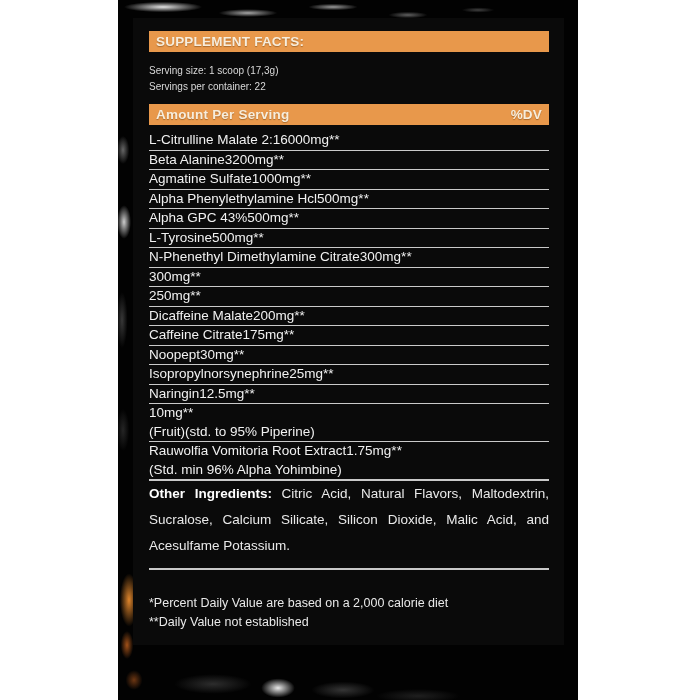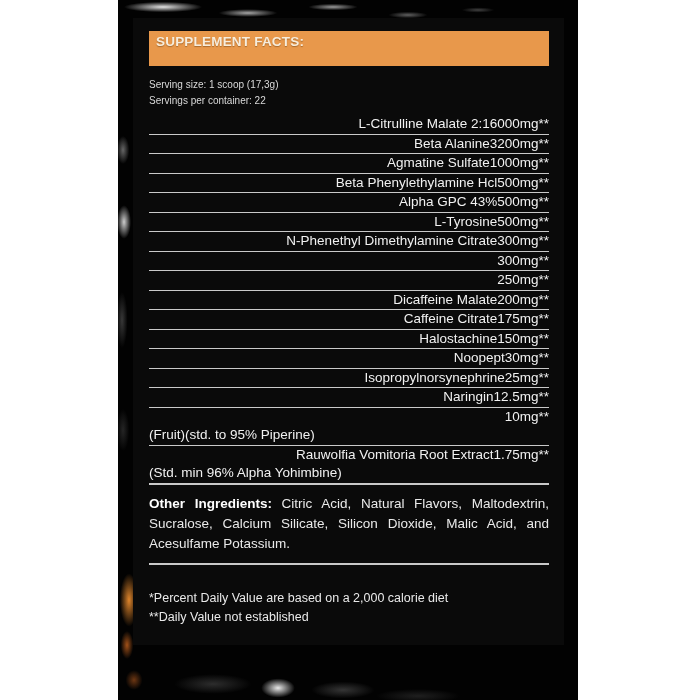--- a/index.html
+++ b/index.html
@@ -47,59 +47,62 @@
     padding: 13px 15px 0 16px;
     background: var(--panel-bg, #0a0a0a);
     color: var(--text-light, #f1f1f1);
   }
 
   .bar {
     background: var(--accent-orange, #e8984b);
     color: var(--bar-text, #f7eddc);
     font-weight: bold;
     font-size: 13.5px;
-    height: 35px; line-height: 21px;
+    height: 21px; line-height: 21px;
     padding: 0 7px;
     letter-spacing: .2px;
     text-shadow: 0 1px 1px rgba(90,50,10,.45);
   }
   .bar.head { margin-bottom: 11px; }
   .bar.thead { margin-top: 9px; display: flex; justify-content: space-between; }
 
   .serving { font-size: 10px; line-height: 16px; color: #d9d9d9; }
 
   .table { margin-top: 6px; }
   .row { border-bottom: 1px solid var(--separator, #c9c9c9); font-size: 13.5px; }
   .row:last-child { border-bottom-width: 2px; }
-  .row-line { display: flex; justify-content: flex-end; height: 18.5px; line-height: 18.5px; white-space: nowrap; }
+  .row-line { display: flex; justify-content: flex-start; height: 18.5px; line-height: 18.5px; white-space: nowrap; }
   .row-line2 { height: 18.5px; line-height: 18.5px; white-space: nowrap; }
 
   .other {
-    margin-top: 9px;
-    font-size: 13.5px; line-height: 20px;
+    font-size: 13.5px; line-height: 26px;
     text-align: justify;
     padding-bottom: 9px;
     border-bottom: 2px solid var(--separator, #c9c9c9);
     color: #e9e9e9;
   }
   .other b { color: #ffffff; }
 
   .footnotes { margin-top: 24px; font-size: 12.5px; line-height: 19px; color: #e9e9e9; }
 </style>
 </head>
 <body>
 
 <div class="photo"></div>
 
 <div class="panel">
   <div class="bar head">SUPPLEMENT FACTS:</div>
 
   <div class="serving">Serving size: 1 scoop (17,3g)</div>
   <div class="serving">Servings per container: 22</div>
 
+  <div class="bar thead">
+    <span>Amount Per Serving</span>
+    <span>%DV</span>
+  </div>
 
   <div class="table" id="rows">
   <div class="row">
     <div class="row-line">
       <span class="row-name">L-Citrulline Malate 2:1</span>
       <span class="row-amount">6000mg**</span>
     </div>
 
   </div>
 
@@ -114,21 +117,21 @@
   <div class="row">
     <div class="row-line">
       <span class="row-name">Agmatine Sulfate</span>
       <span class="row-amount">1000mg**</span>
     </div>
 
   </div>
 
   <div class="row">
     <div class="row-line">
-      <span class="row-name">Beta Phenylethylamine Hcl</span>
+      <span class="row-name">Alpha Phenylethylamine Hcl</span>
       <span class="row-amount">500mg**</span>
     </div>
 
   </div>
 
   <div class="row">
     <div class="row-line">
       <span class="row-name">Alpha GPC 43%</span>
       <span class="row-amount">500mg**</span>
     </div>
@@ -174,27 +177,20 @@
   </div>
 
   <div class="row">
     <div class="row-line">
       <span class="row-name">Caffeine Citrate</span>
       <span class="row-amount">175mg**</span>
     </div>
 
   </div>
 
-  <div class="row">
-    <div class="row-line">
-      <span class="row-name">Halostachine</span>
-      <span class="row-amount">150mg**</span>
-    </div>
-
-  </div>
 
   <div class="row">
     <div class="row-line">
       <span class="row-name">Noopept</span>
       <span class="row-amount">30mg**</span>
     </div>
 
   </div>
 
   <div class="row">

